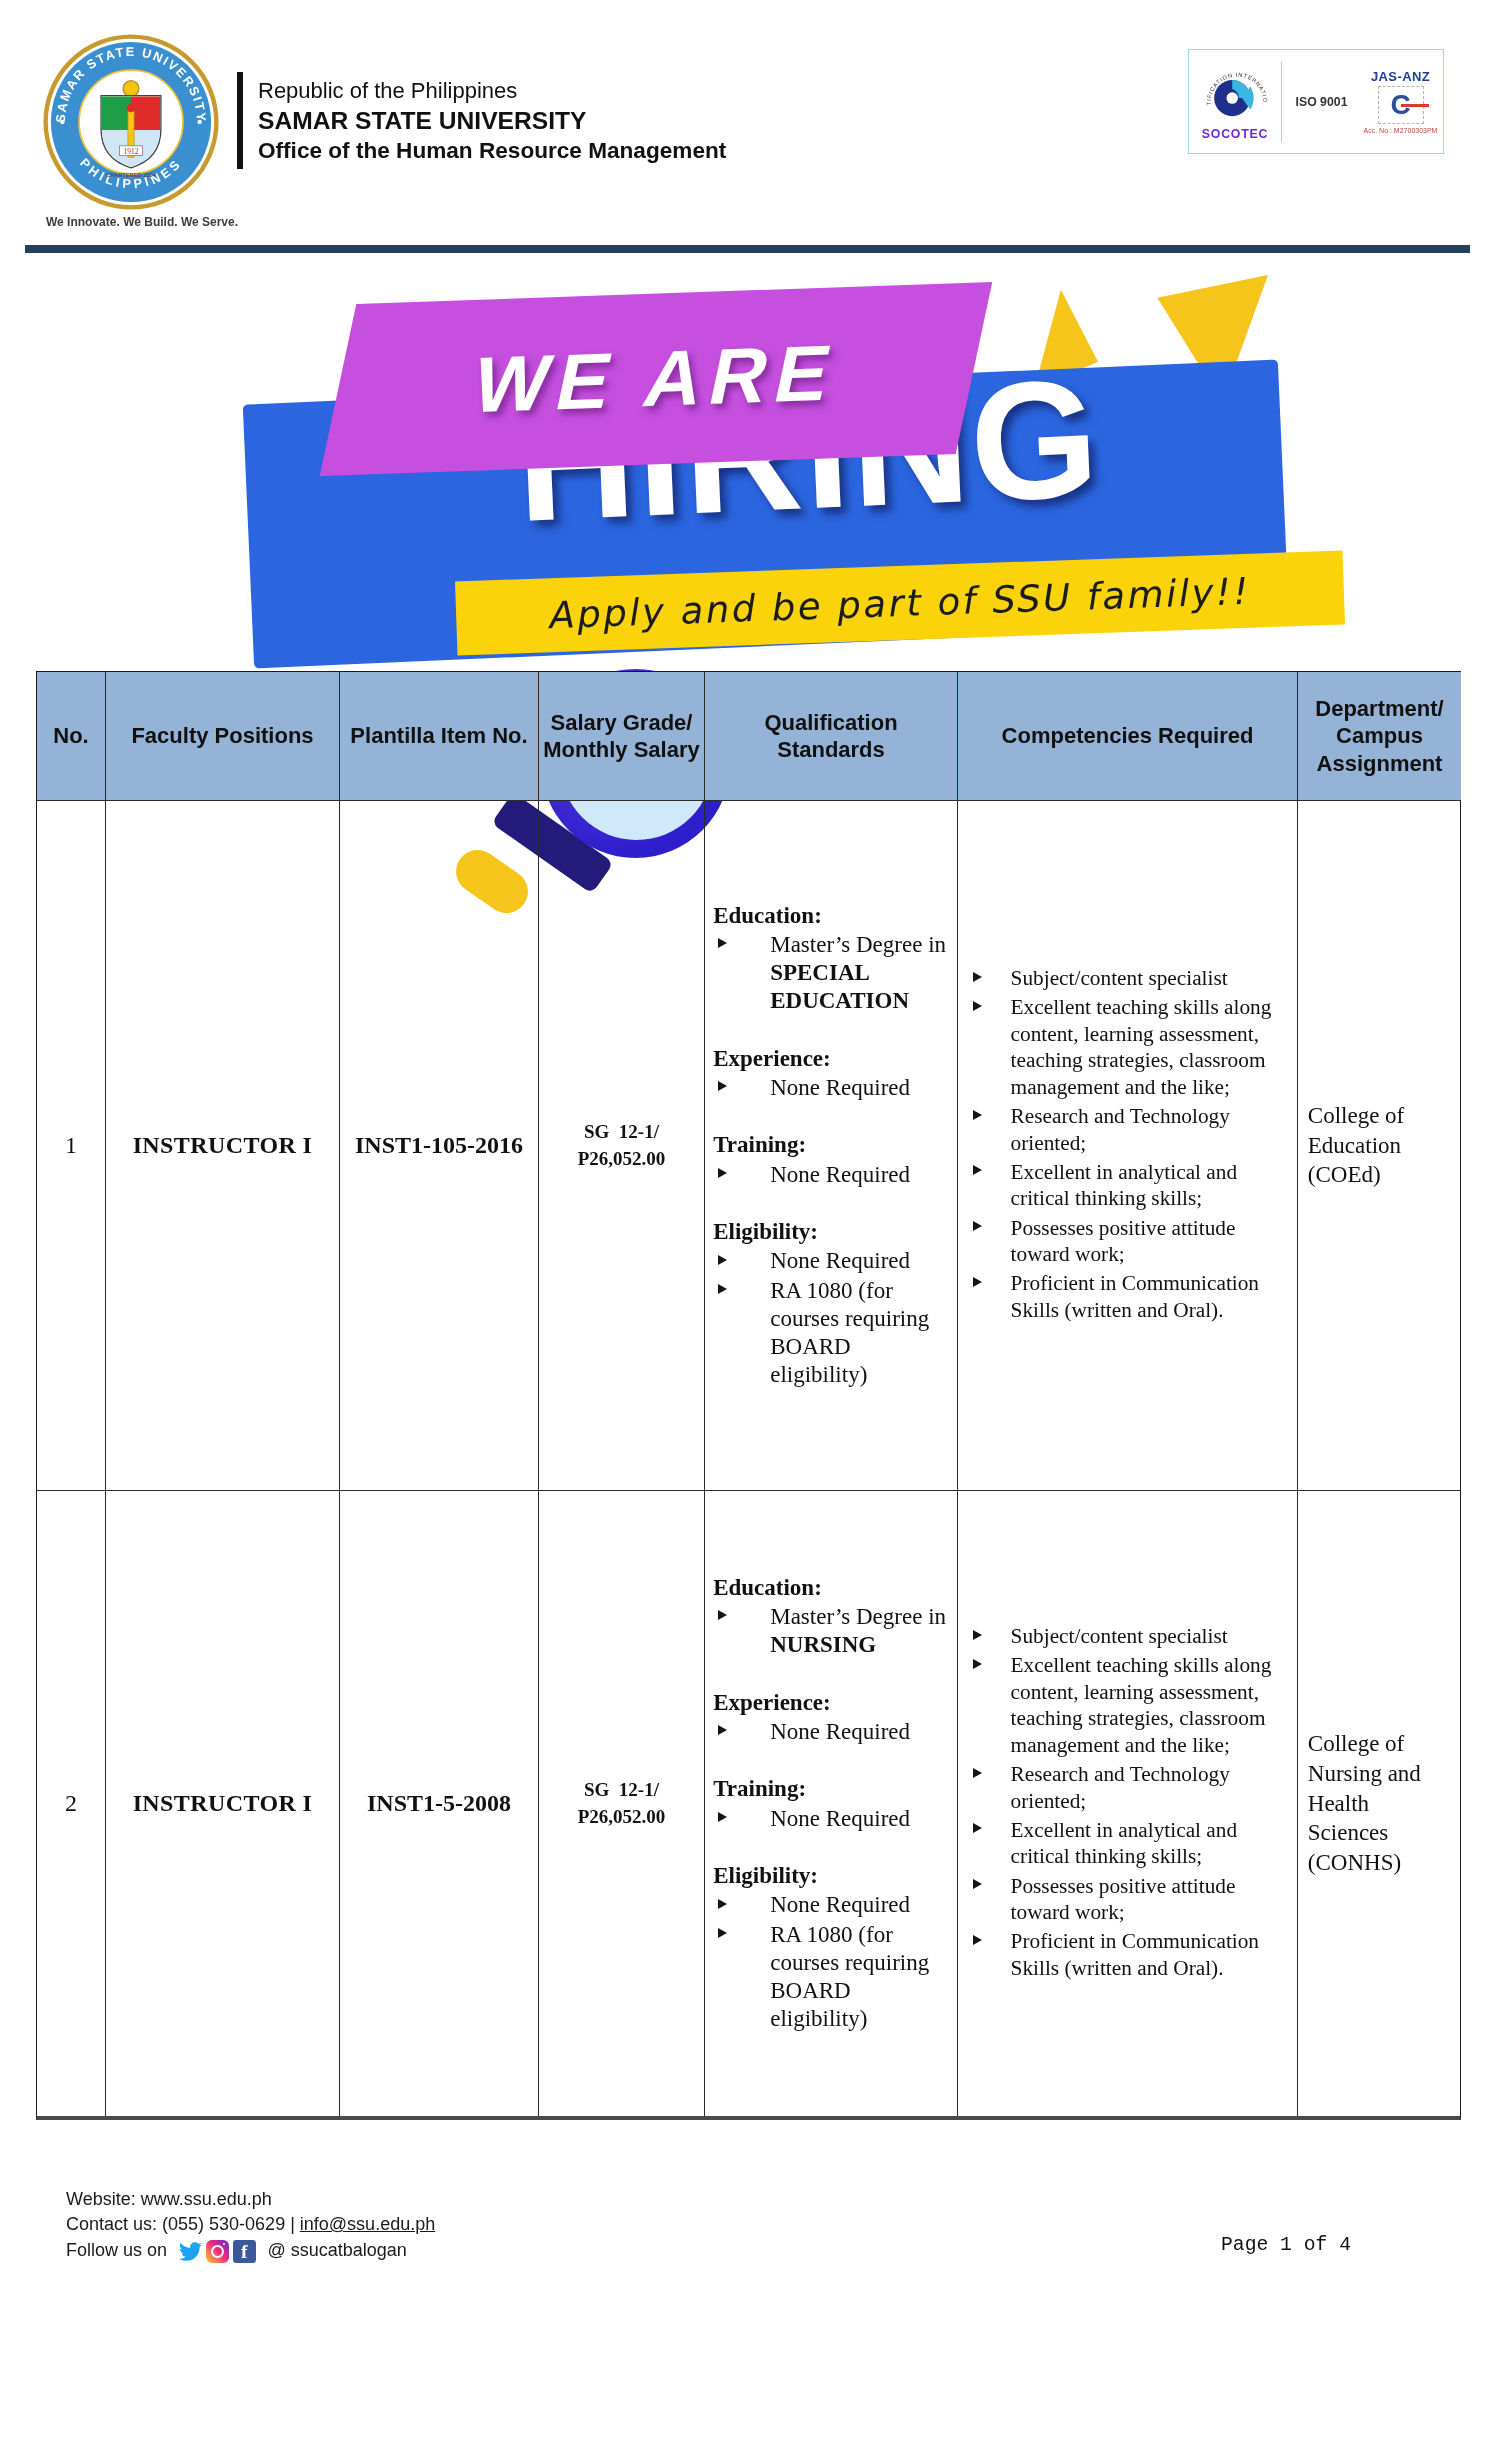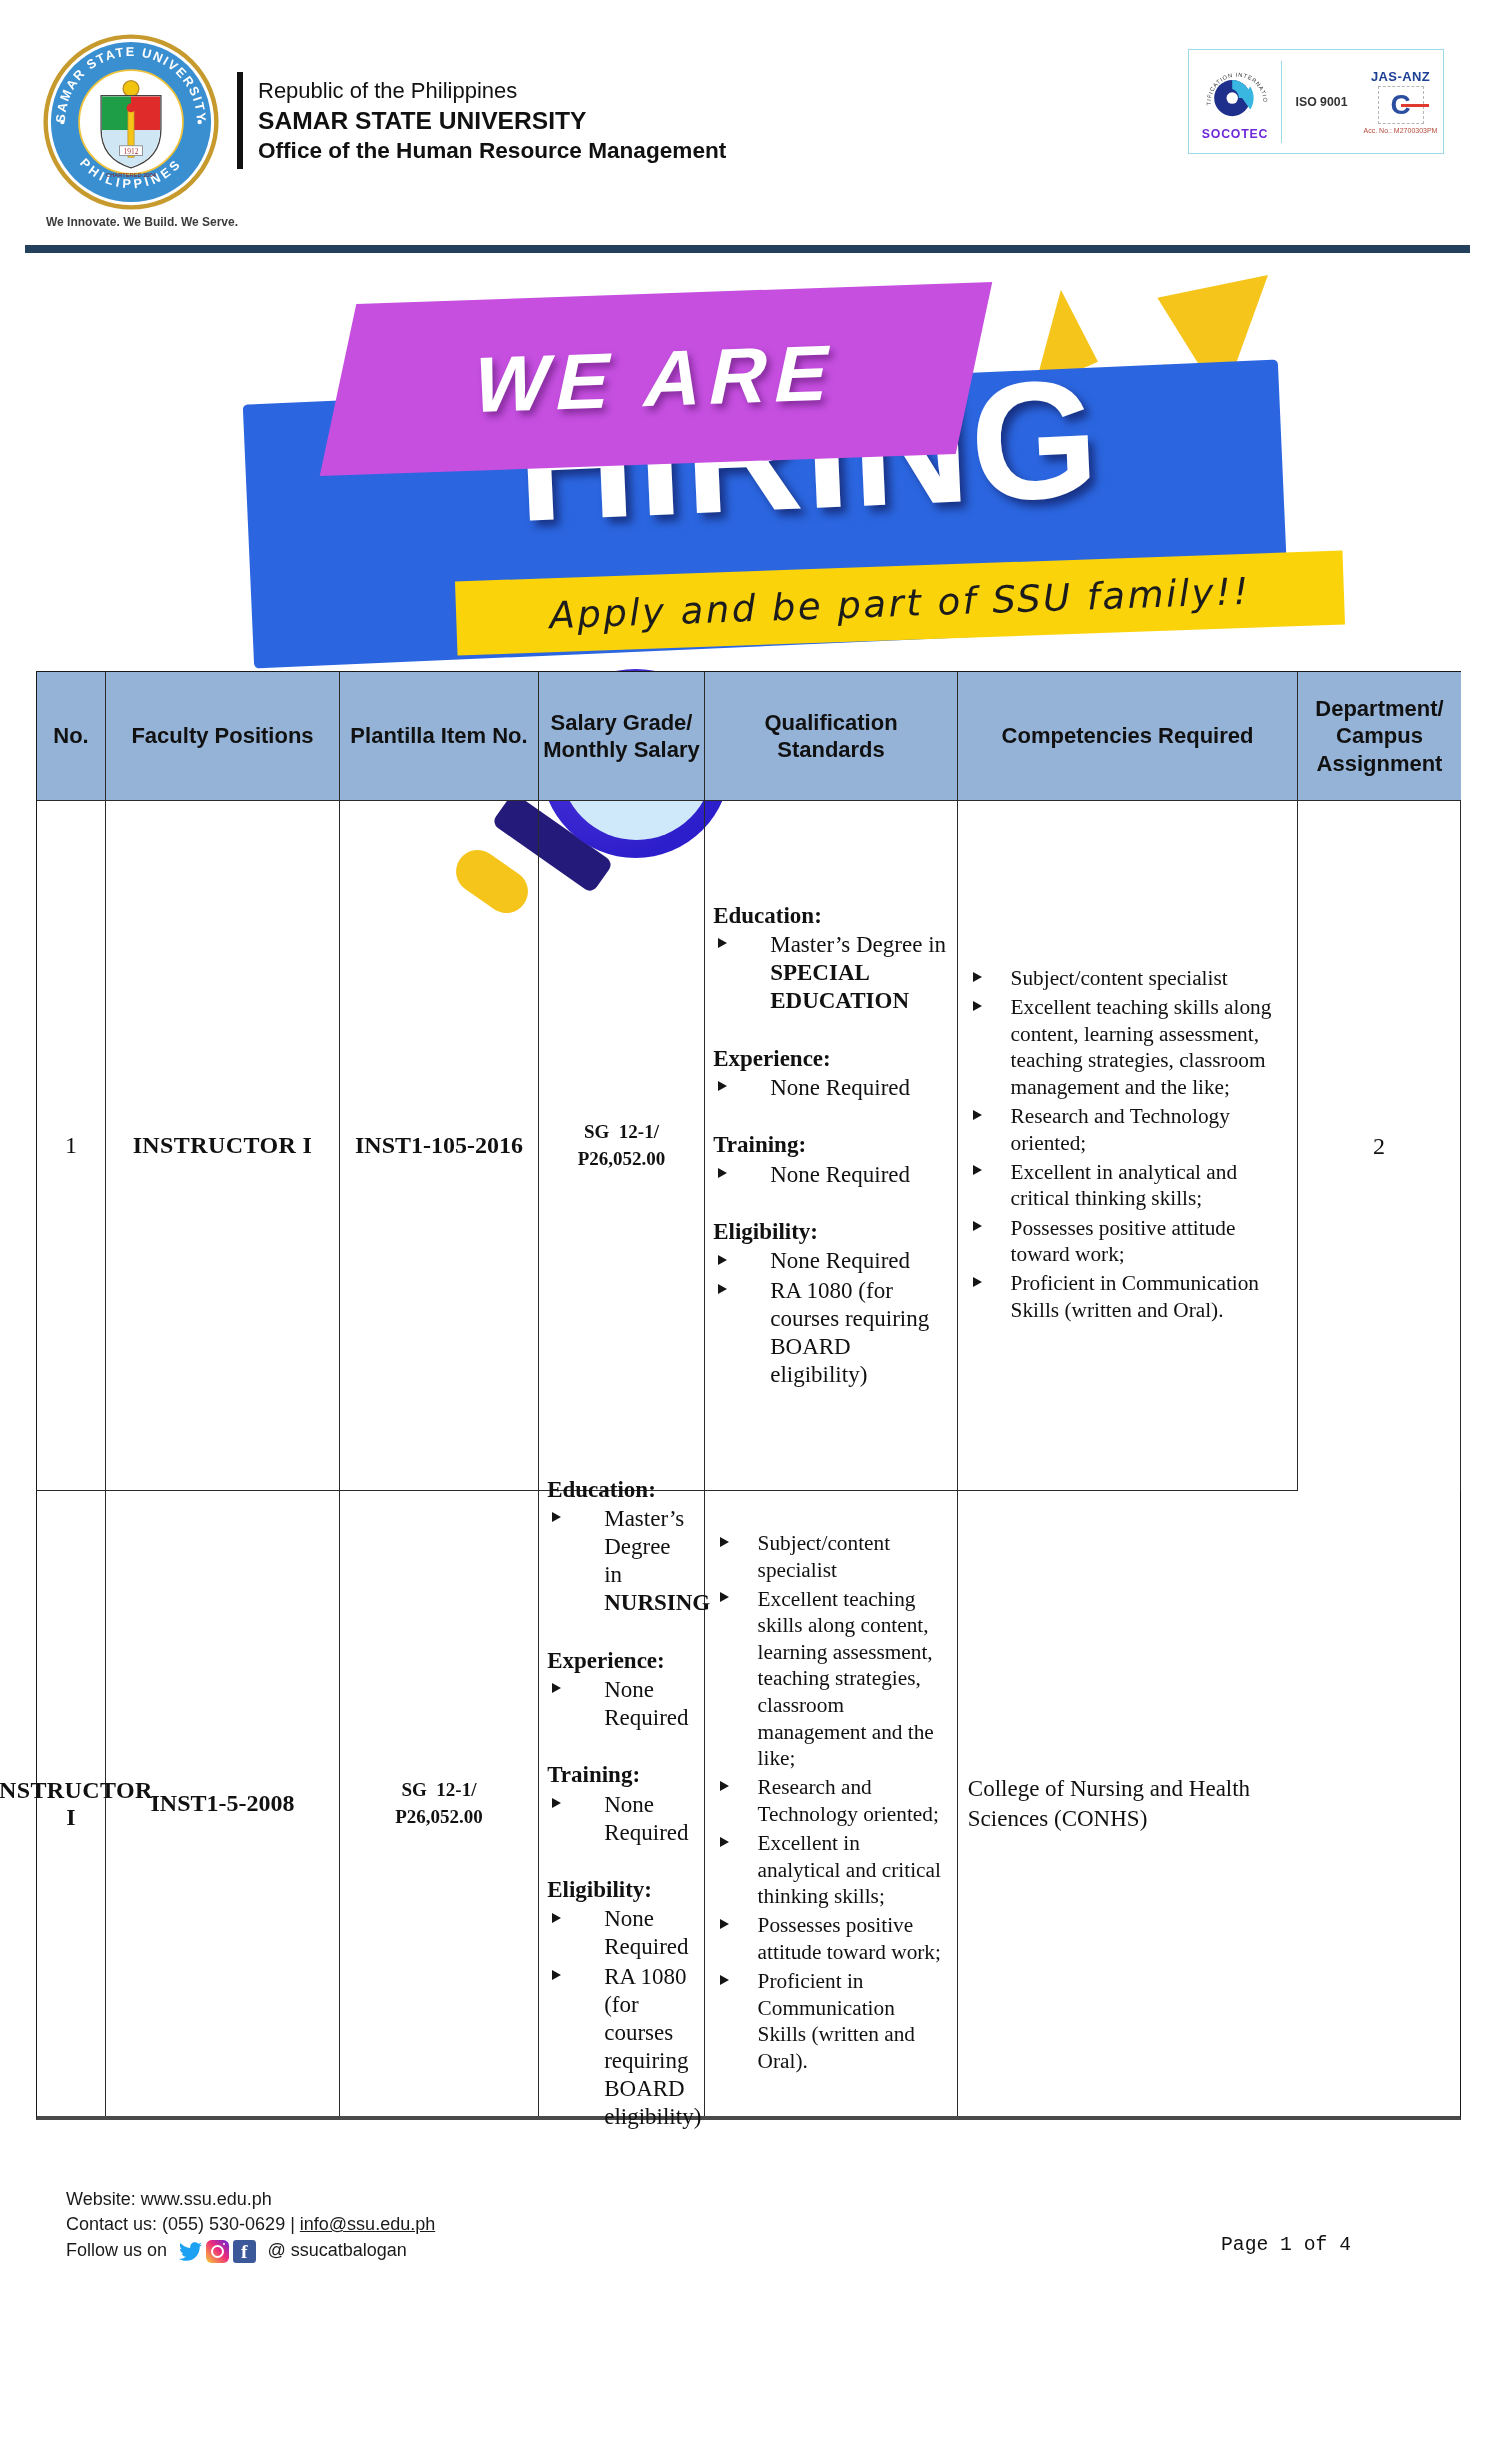--- a/index.html
+++ b/index.html
@@ -228,20 +228,23 @@
         </div>
       </div>
       <div class="td comp-cell">
         <div class="c-item"><span class="bullet"></span><span class="c-text">Subject/content specialist</span></div>
         <div class="c-item"><span class="bullet"></span><span class="c-text">Excellent teaching skills along content, learning assessment, teaching strategies, classroom management and the like;</span></div>
         <div class="c-item"><span class="bullet"></span><span class="c-text">Research and Technology oriented;</span></div>
         <div class="c-item"><span class="bullet"></span><span class="c-text">Excellent in analytical and critical thinking skills;</span></div>
         <div class="c-item"><span class="bullet"></span><span class="c-text">Possesses positive attitude toward work;</span></div>
         <div class="c-item"><span class="bullet"></span><span class="c-text">Proficient in Communication Skills (written and Oral).</span></div>
       </div>
+      <div class="td dept-cell col-last">
+        <span>College of Education (COEd)</span>
+      </div>
       <div class="td cell-center no-cell row-last">2</div>
       <div class="td cell-center pos-cell row-last">INSTRUCTOR I</div>
       <div class="td cell-center plan-cell row-last">INST1-5-2008</div>
       <div class="td cell-center sal-cell row-last"><div>SG  12-1/</div><div>P26,052.00</div></div>
       <div class="td qual-cell row-last">
         <div class="q-sec">
           <div class="q-head">Education:</div>
           <div class="q-item"><span class="bullet"></span><span class="q-text"><span>Master’s Degree in </span><b>NURSING</b></span></div>
         </div>
         <div class="q-sec">

